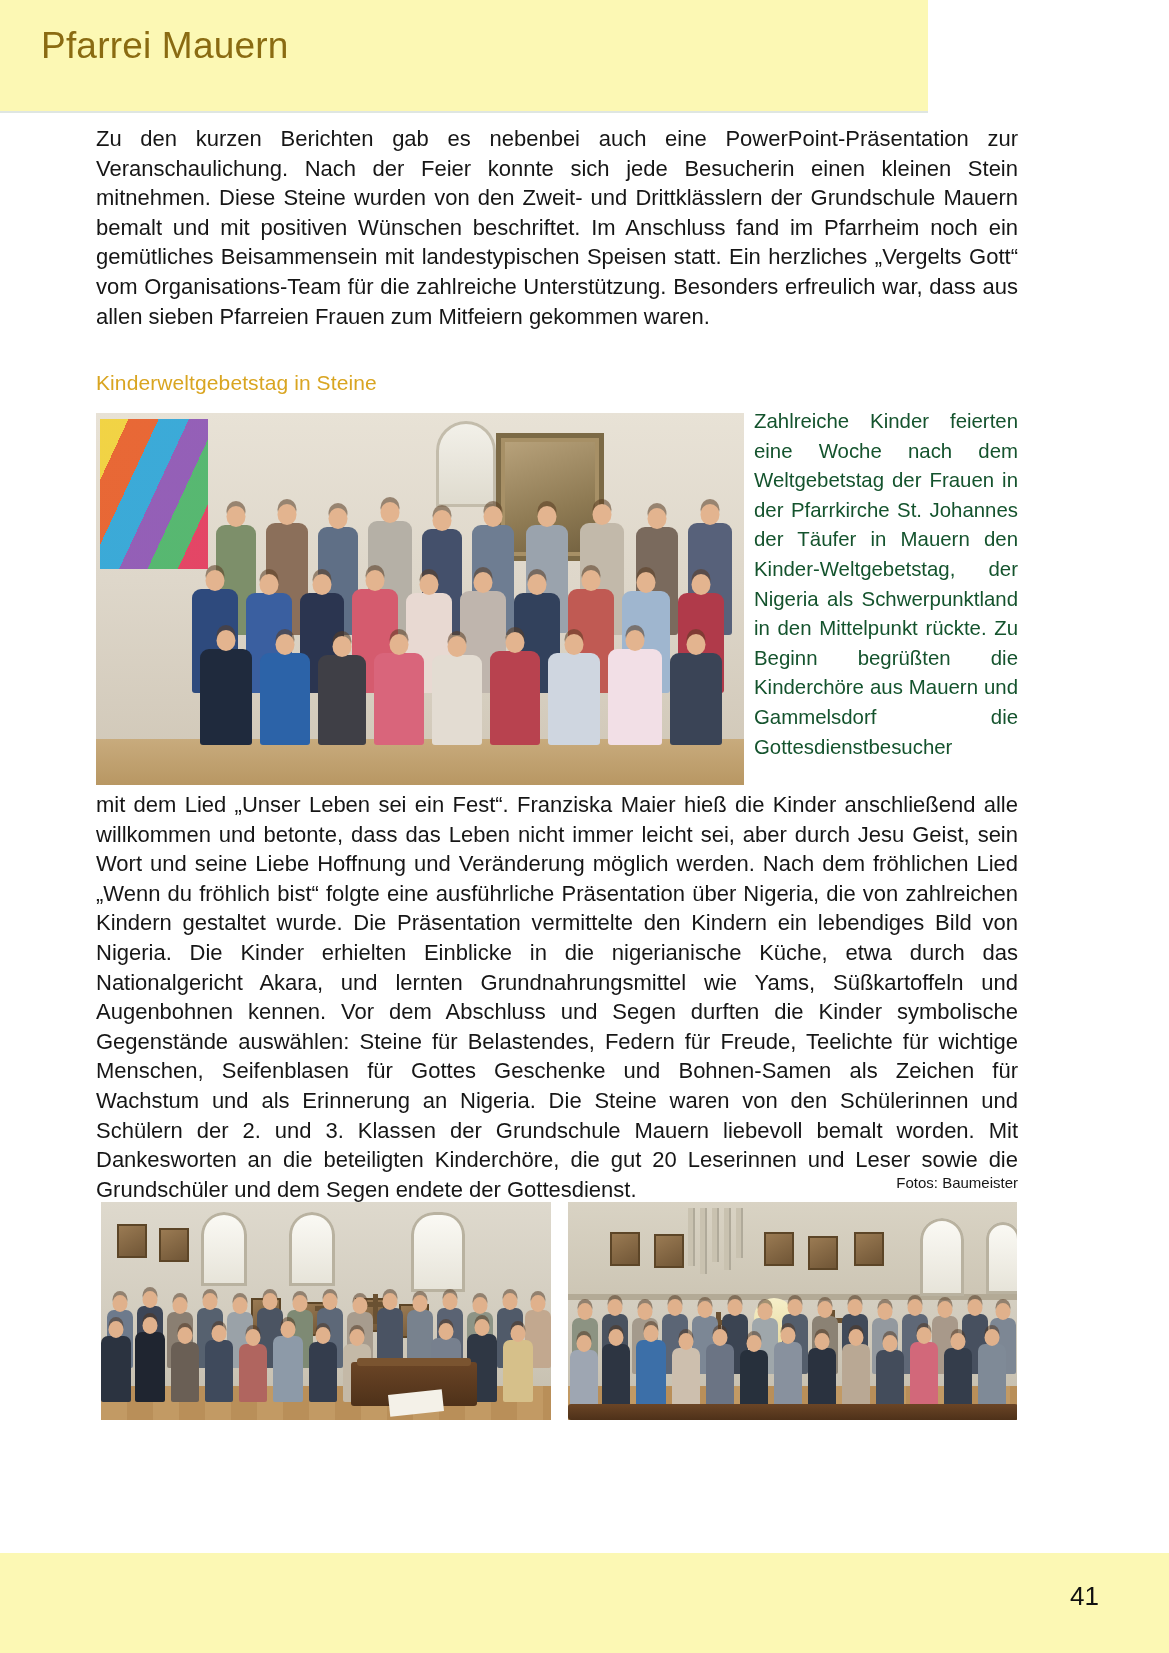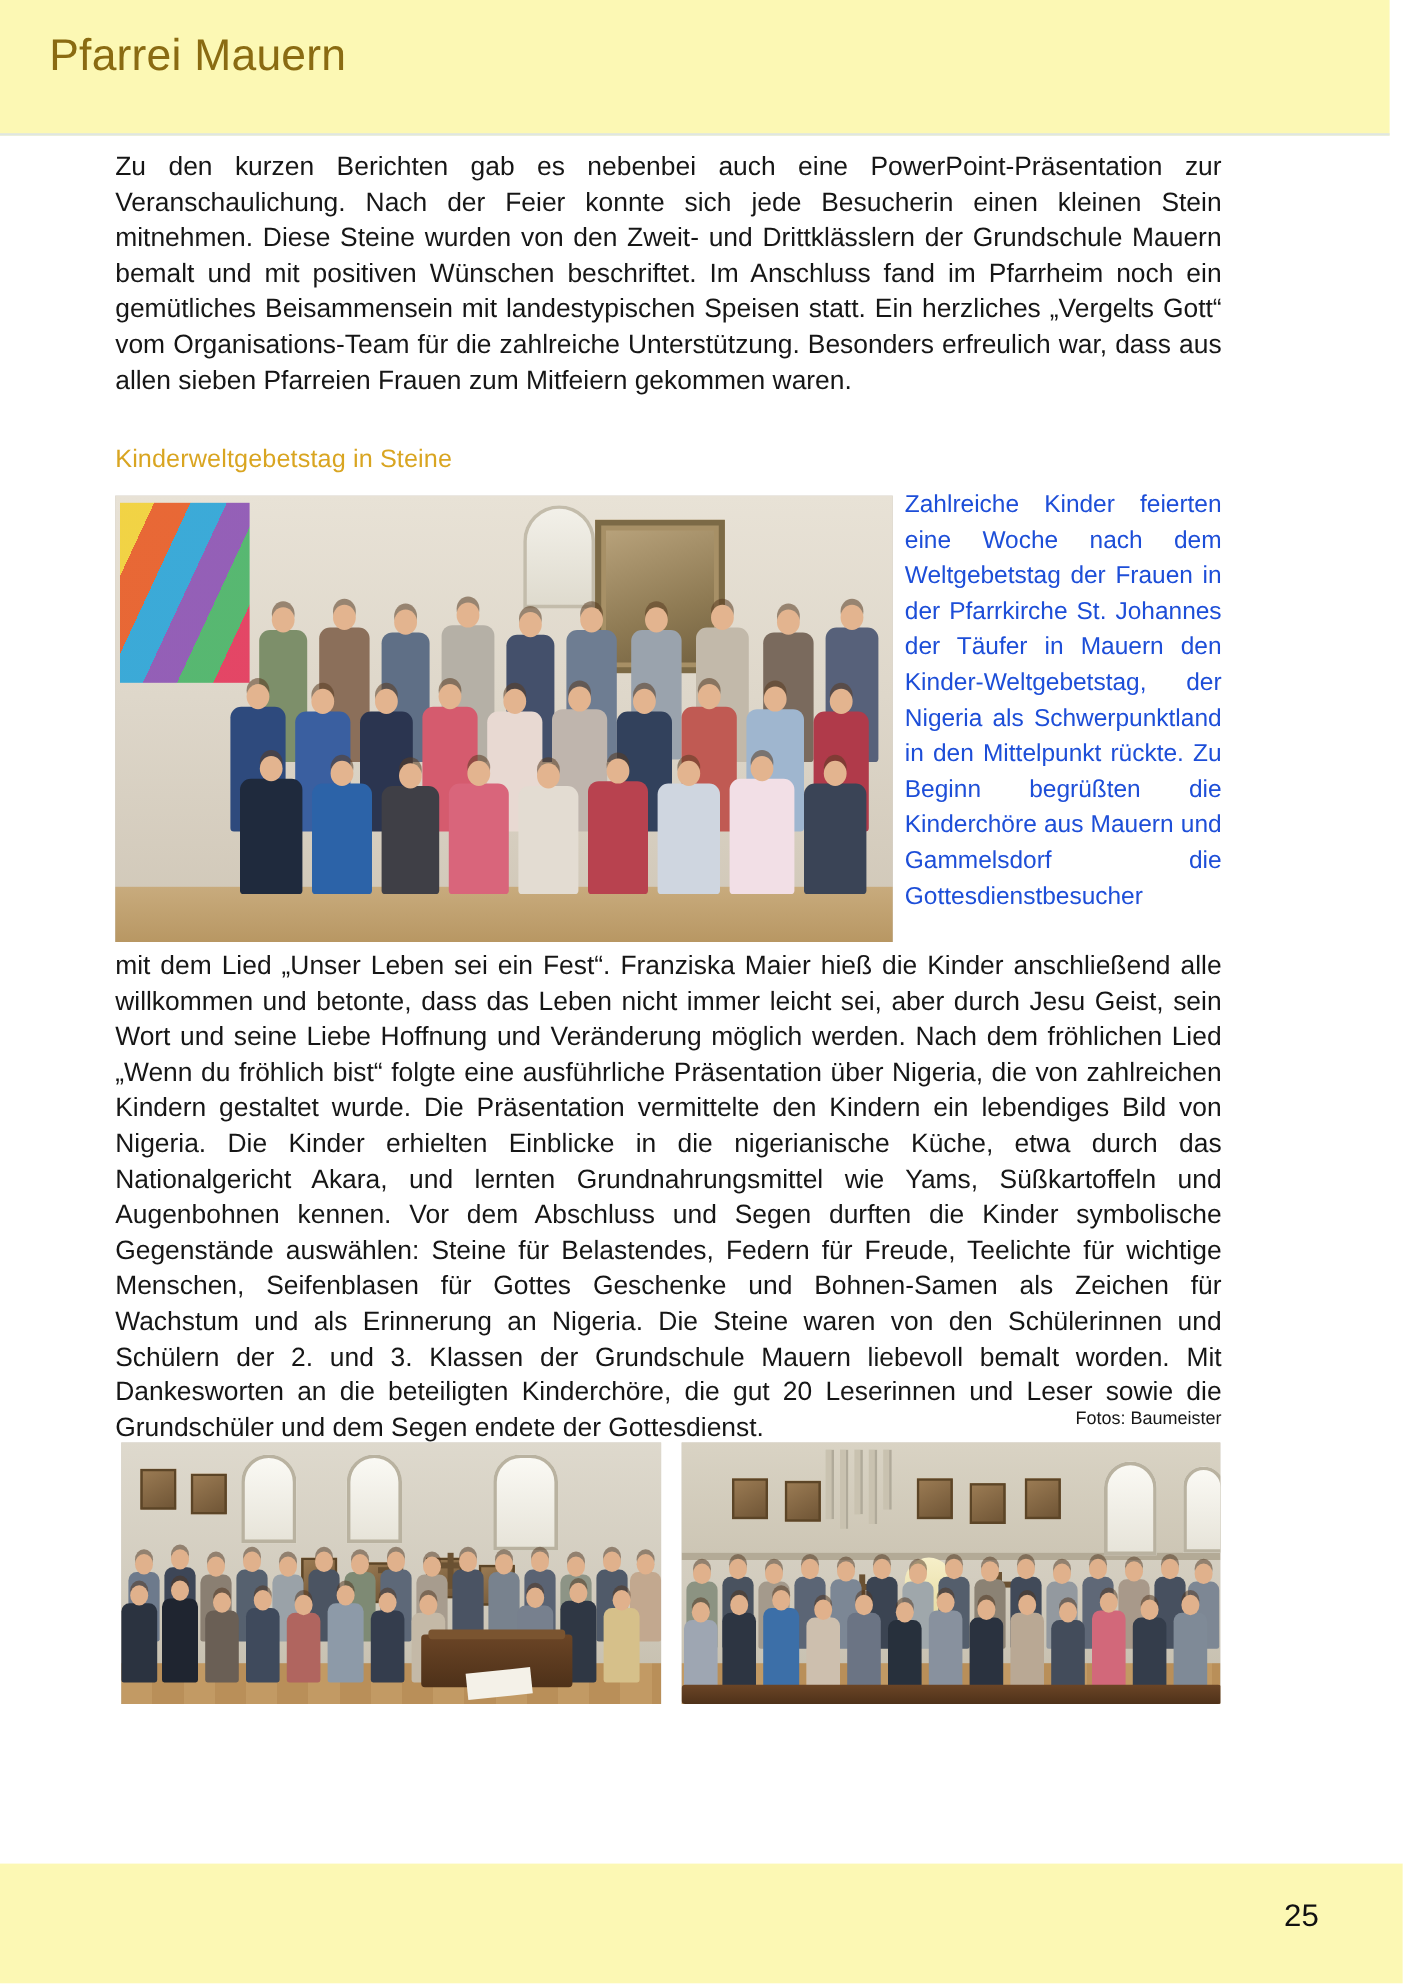--- a/index.html
+++ b/index.html
@@ -14,21 +14,21 @@
     color: #1a1a1a;
     position: relative;
     overflow: hidden;
   }
 
   
   .header-band {
     position: absolute;
     left: 0;
     top: 0;
-    width: 1158px;
+    width: 928px;
     height: 113px;
     background: #fcf8b4;
     border-bottom: 2px solid #dfe6e2;
     box-sizing: border-box;
   }
   .header-title {
     position: absolute;
     left: 41px;
     top: 25px;
     font-size: 37px;
@@ -88,21 +88,21 @@
     left: 754px;
     top: 407px;
     width: 264px;
   }
   .side-column p {
     margin: 0;
     font-size: 20.4px;
     line-height: 29.6px;
     text-align: justify;
     text-justify: inter-word;
-    color: #1d4ed8;
+    color: #14532d;
   }
 
   .main-par {
     position: absolute;
     left: 96px;
     top: 790px;
     width: 922px;
   }
 
   .photo-credit {
@@ -419,14 +419,14 @@
         <div class="person" style="left:376px;width:28px;height:60px;background:#343d4b"></div>
         <div class="person" style="left:410px;width:28px;height:64px;background:#7f8a97"></div>
       </div>
 
       <div class="pew" style="left:0px;bottom:0px;width:450px;height:16px;"></div>
     </div>
   </div>
 </div>
 
 <div class="footer-band">
-  <div class="page-number">25</div>
+  <div class="page-number">41</div>
 </div>
 
 </body></html>

